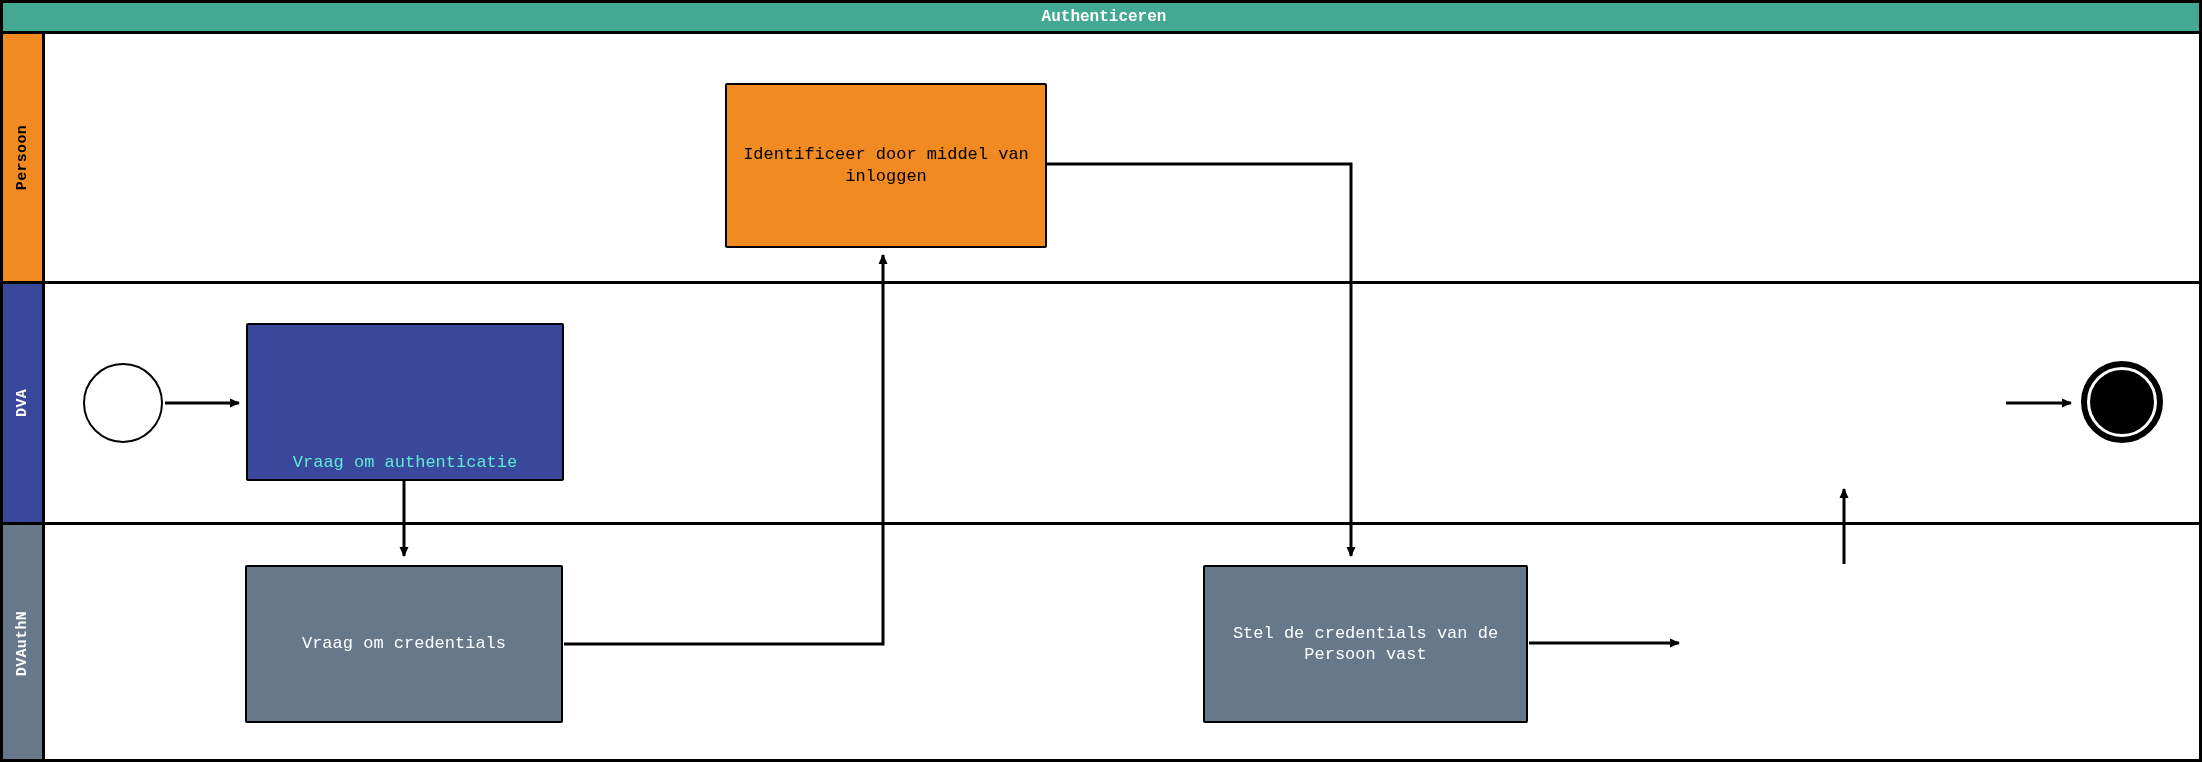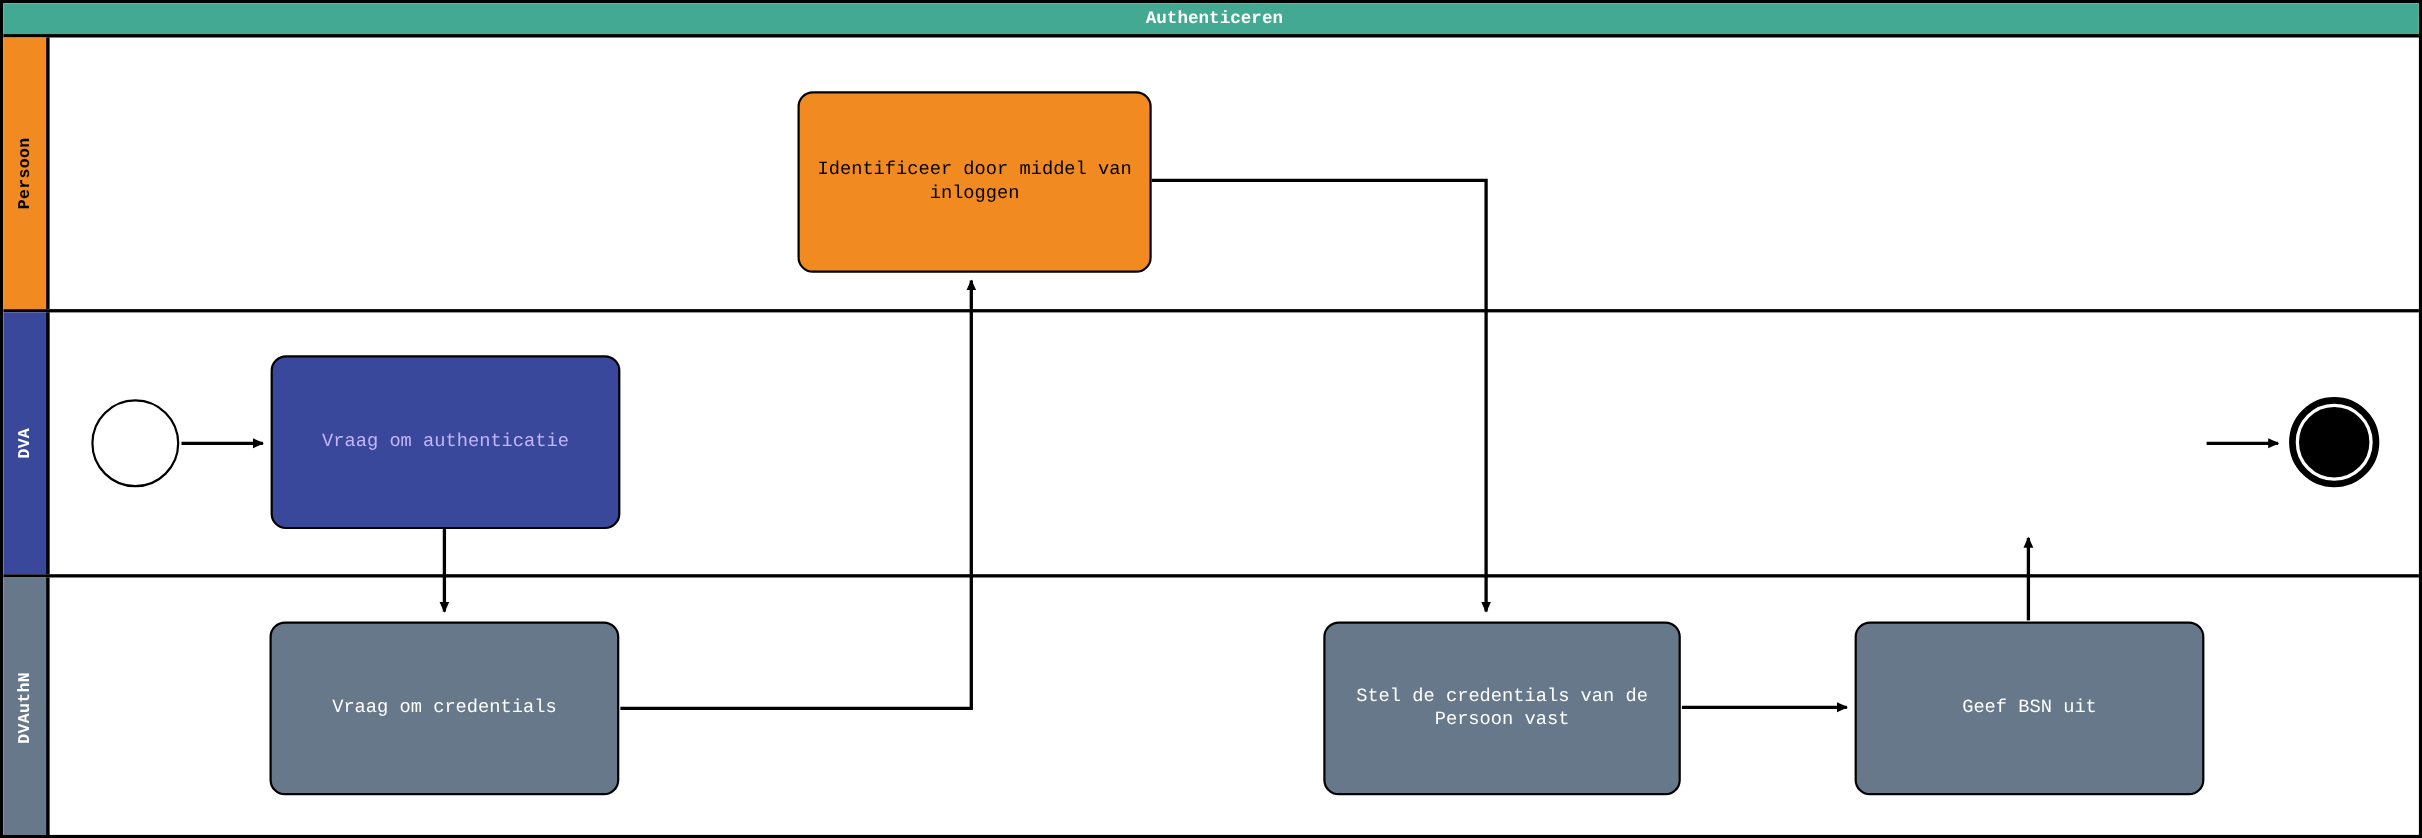--- a/index.html
+++ b/index.html
@@ -20,24 +20,24 @@
   #lane-persoon{top:31px;height:250px;border-bottom:3px solid #000;}
   #lane-persoon .lane-label{background:#F18A21;}
   #lane-persoon .lane-label span{color:#000;}
   #lane-dva{top:281px;height:241px;border-bottom:3px solid #000;}
   #lane-dva .lane-label{background:#39489B;}
   #lane-dva .lane-label span{color:#fff;}
   #lane-dvauthn{top:522px;height:237px;}
   #lane-dvauthn .lane-label{background:#66788A;}
   #lane-dvauthn .lane-label span{color:#fff;}
   #edges{position:absolute;left:0;top:0;width:2202px;height:762px;pointer-events:none;}
-  .task{position:absolute;border:2.5px solid #000;border-radius:14px;
+  .task{position:absolute;border:2.5px solid #000;border-radius:2px;
         display:flex;align-items:center;justify-content:center;text-align:center;
         font-size:17px;line-height:1.25;box-sizing:border-box;padding:6px 12px;}
-  .task.blue{background:#39489B;color:#c4b5fd;}
+  .task.blue{background:#39489B;color:#5eead4;align-items:flex-end;}
   .task.orange{background:#F18A21;color:#000;}
   .task.gray{background:#66788A;color:#fff;}
   .event{position:absolute;border-radius:50%;box-sizing:border-box;}
   .event.start{background:#fff;border:2.5px solid #000;}
   .event.end{background:#000;border:3px solid #000;}
   .event.end .inner-ring{position:absolute;left:3px;top:3px;right:3px;bottom:3px;
         border:3px solid #fff;border-radius:50%;}
   .event.end .core{position:absolute;left:8px;top:8px;right:8px;bottom:8px;
         background:#000;border-radius:50%;}
 </style>
@@ -99,23 +99,20 @@
   </div>
 
   <div class="task gray" style="left:242px;top:562px;width:318px;height:158px;">
     <span>Vraag om credentials</span>
   </div>
 
   <div class="task gray" style="left:1200px;top:562px;width:325px;height:158px;">
     <span>Stel de credentials van de Persoon vast</span>
   </div>
 
-  <div class="task gray" style="left:1683px;top:562px;width:318px;height:158px;">
-    <span>Geef BSN uit</span>
-  </div>
 
 
   <div class="event end" style="left:2078px;top:358px;width:82px;height:82px;">
     <span class="inner-ring"></span>
     <span class="core"></span>
   </div>
 
 </div>
 
 </body></html>

